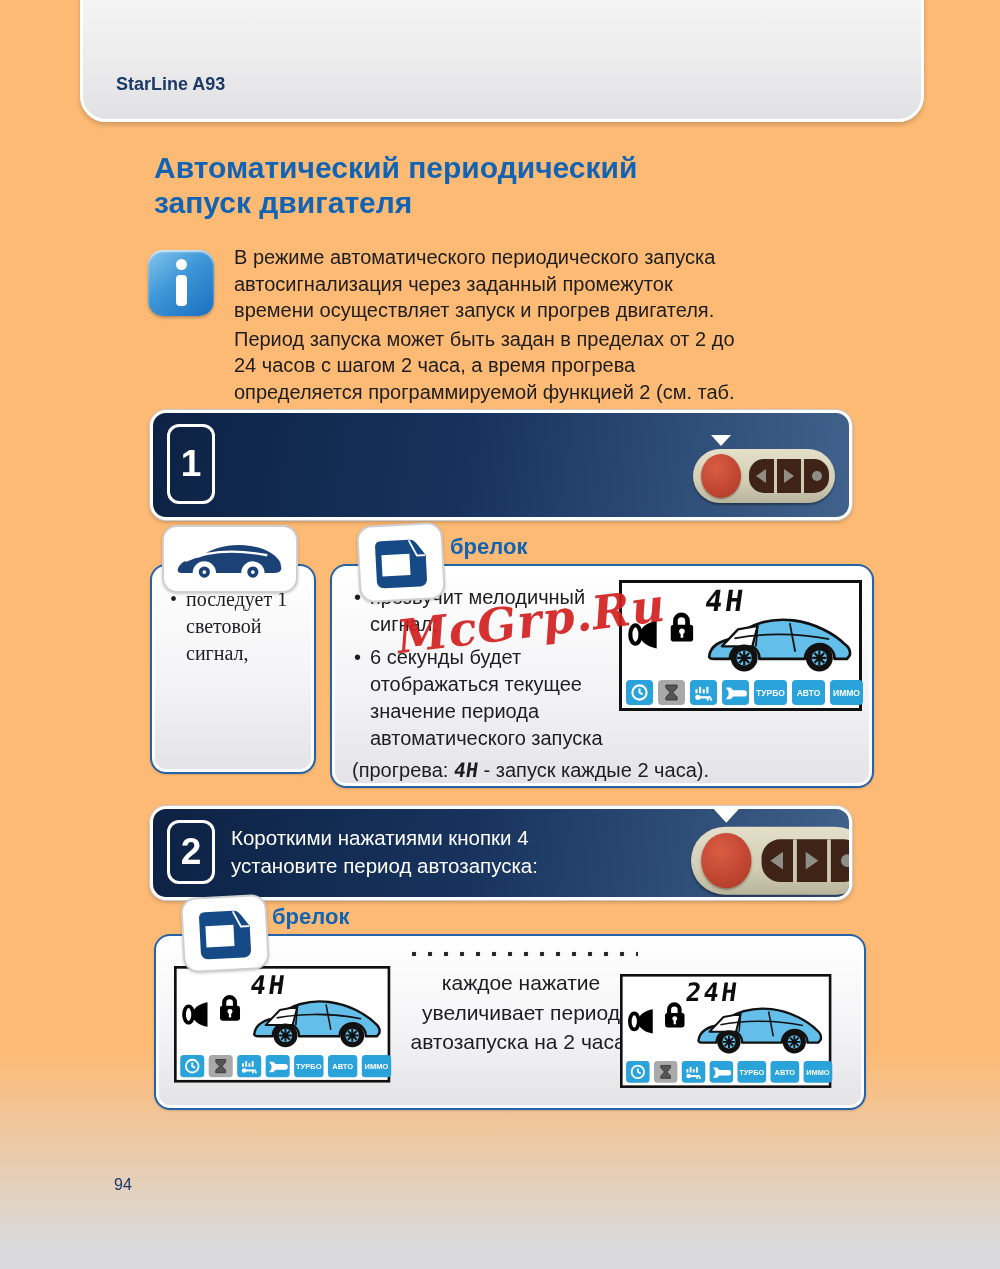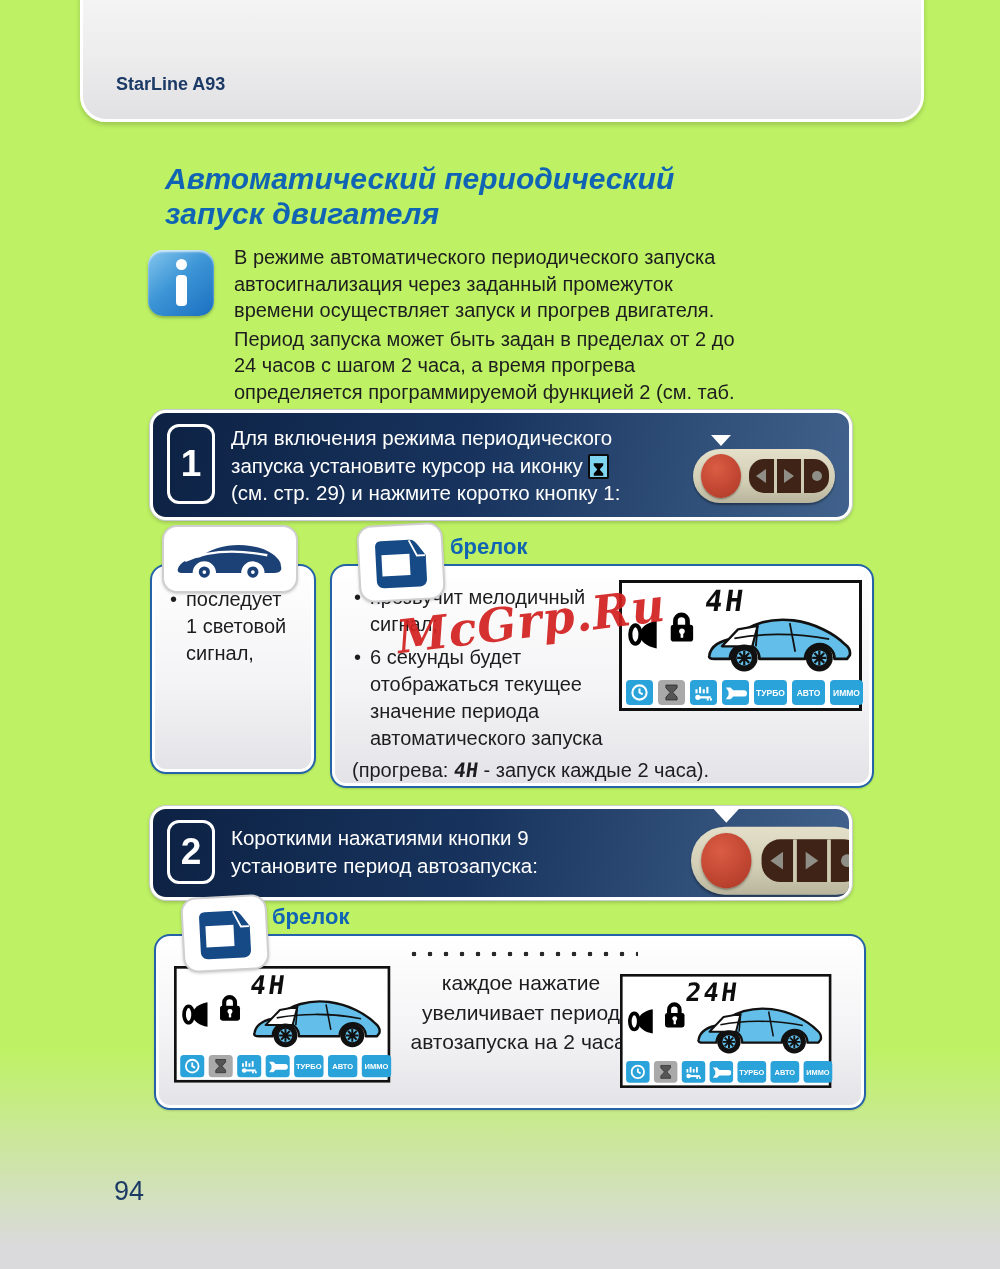--- a/index.html
+++ b/index.html
@@ -1,16 +1,16 @@
 <!DOCTYPE html>
 <html><head>
 <meta charset="utf-8">
 <style>
   html,body{margin:0;padding:0;background:#fff;}
-  #page{position:relative;width:1000px;height:1269px;background:#bef264;overflow:hidden;
+  #page{position:relative;width:1000px;height:1269px;background:#fdba74;overflow:hidden;
         font-family:"Liberation Sans",sans-serif;color:#1d1d1f;}
   .abs{position:absolute;}
 
   
   .header-bar{left:80px;top:-28px;width:838px;height:144px;border-radius:26px;
     background:linear-gradient(180deg,#f7f7f8 0%,#ededee 55%,#e1e1e3 100%);
     border:3px solid #fff;box-shadow:0 3px 5px rgba(0,0,0,.18);}
   .brand{left:116px;top:74px;font-size:18px;font-weight:600;color:#1c3a66;}
 
   
@@ -75,21 +75,21 @@
   
   .panel{border:2px solid #2563a8;border-radius:16px;
     background:linear-gradient(180deg,#ffffff 0%,#f4f4f6 55%,#e3e3e7 100%);
     box-shadow:inset 0 0 0 3px #fff,0 1px 2px rgba(0,0,0,.15);}
   #panel-left{left:150px;top:564px;width:162px;height:206px;}
   #panel-right{left:330px;top:564px;width:540px;height:220px;}
   #panel-bottom{left:154px;top:934px;width:708px;height:172px;}
   .bullets{margin:0;padding:0;list-style:none;font-size:20px;line-height:27px;}
   .bullets li{position:relative;padding-left:18px;margin-bottom:6px;}
   .bullets li:before{content:"•";position:absolute;left:2px;}
-  #panel-left .bullets{position:absolute;left:16px;top:20px;width:126px;}
+  #panel-left .bullets{position:absolute;left:16px;top:20px;width:126px;font-family:Liberation Serif, serif;}
   #panel-right-content{position:absolute;left:20px;top:14px;right:10px;bottom:8px;}
   #panel-right-content .lcd-wrap{float:right;margin-left:12px;margin-bottom:6px;}
   #panel-right-content .bullets{width:252px;padding-top:4px;}
   .example-line{font-size:20px;margin-top:2px;}
 
   
   .lcd{width:237px;height:125px;background:#fff;border:3px solid #101010;position:relative;}
   .lcd-digits{position:absolute;top:1px;left:0;right:30px;text-align:center;
     font-family:"DejaVu Sans Mono",monospace;font-weight:700;font-size:29px;letter-spacing:3px;
     transform:skewX(-8deg);color:#0d0d0d;}
@@ -109,54 +109,46 @@
   
   .dots-row{left:250px;top:14px;width:232px;height:8px;position:absolute;
     background-image:radial-gradient(circle,#2a2a2a 2.1px,transparent 2.6px);
     background-size:16px 8px;background-repeat:repeat-x;background-position:0 center;}
   .bottom-text{position:absolute;left:252px;top:32px;width:226px;text-align:center;
     font-size:21px;line-height:29.5px;}
 
   
   .watermark{left:396px;top:594px;font-family:"DejaVu Serif",serif;font-style:italic;font-weight:700;
     font-size:46px;color:rgba(211,32,32,.92);transform:rotate(-7deg);z-index:50;letter-spacing:1px;}
-  .page-number{left:114px;top:1176px;font-size:27px;color:#1c3a66;z-index:3;}
+  .page-number{left:114px;top:1176px;font-size:16px;color:#1c3a66;z-index:3;}
   .bg-fade{left:0;bottom:0;width:1000px;height:220px;z-index:0;pointer-events:none;
     background:linear-gradient(180deg,rgba(255,255,255,0) 0%,#dadadc 90%);}
   .z1{z-index:1;}
 </style>
 </head>
 <body>
 
 <div id="page">
 
   <div class="abs header-bar"></div>
   <div class="abs brand">StarLine A93</div>
 
-  <h1 class="abs page-title" style="margin:15px;font-style:italic;">Автоматический периодический запуск двигателя</h1>
+  <h1 class="abs page-title" style="margin:4px;">Автоматический периодический запуск двигателя</h1>
 
   <div class="abs info-icon">
     <div class="info-dot"></div>
     <div class="info-stem"></div>
   </div>
   <div class="abs info-text">
     <p>В режиме автоматического периодического запуска автосигнализация через заданный промежуток времени осуществляет запуск и прогрев двигателя.</p>
     <p>Период запуска может быть задан в пределах от 2 до 24 часов с шагом 2 часа, а время прогрева определяется программируемой функцией 2 (см. таб. №2 на стр. 112).</p>
   </div>
 
   <div id="step1" class="abs stepbox">
     <div class="step-badge">1</div>
-    <div class="step-text">
-      <div><span>Для включения режима периодического</span></div>
-      <div><span>запуска установите курсор на иконку</span>
-        <span class="inline-hourglass"><svg width="11" height="15" viewBox="0 0 14 18">
-              <path d="M1 1 h12 v3 L8.5 9 13 14 v3 H1 v-3 L5.5 9 1 4 Z" fill="#000"></path>
-            </svg></span></div>
-      <div><span>(см. стр. 29) и нажмите коротко кнопку 1:</span></div>
-    </div>
     <div class="remote">
       <div class="remote-pointer"></div>
       <div class="remote-body">
         <div class="remote-btn-red"></div>
         <div class="remote-pill">
           <div class="remote-seg">
               <div class="tri-left"></div>
             </div>
           <div class="remote-seg">
               <div class="tri-right"></div>
@@ -273,21 +265,21 @@
       </ul>
       <div class="example-line">
         <span>(прогрева: </span><span style="font-family:'DejaVu Sans Mono',monospace;font-weight:700;display:inline-block;transform:skewX(-8deg);">4H</span><span> - запуск каждые 2 часа).</span>
       </div>
     </div>
   </div>
 
   <div id="step2" class="abs stepbox">
     <div class="step-badge">2</div>
     <div class="step-text">
-      <div>Короткими нажатиями кнопки 9</div>
+      <div>Короткими нажатиями кнопки 4</div>
       <div>установите период автозапуска:</div>
     </div>
     <div class="remote">
       <div class="remote-pointer"></div>
       <div class="remote-body">
         <div class="remote-btn-red"></div>
         <div class="remote-pill">
           <div class="remote-seg">
               <div class="tri-left"></div>
             </div>

